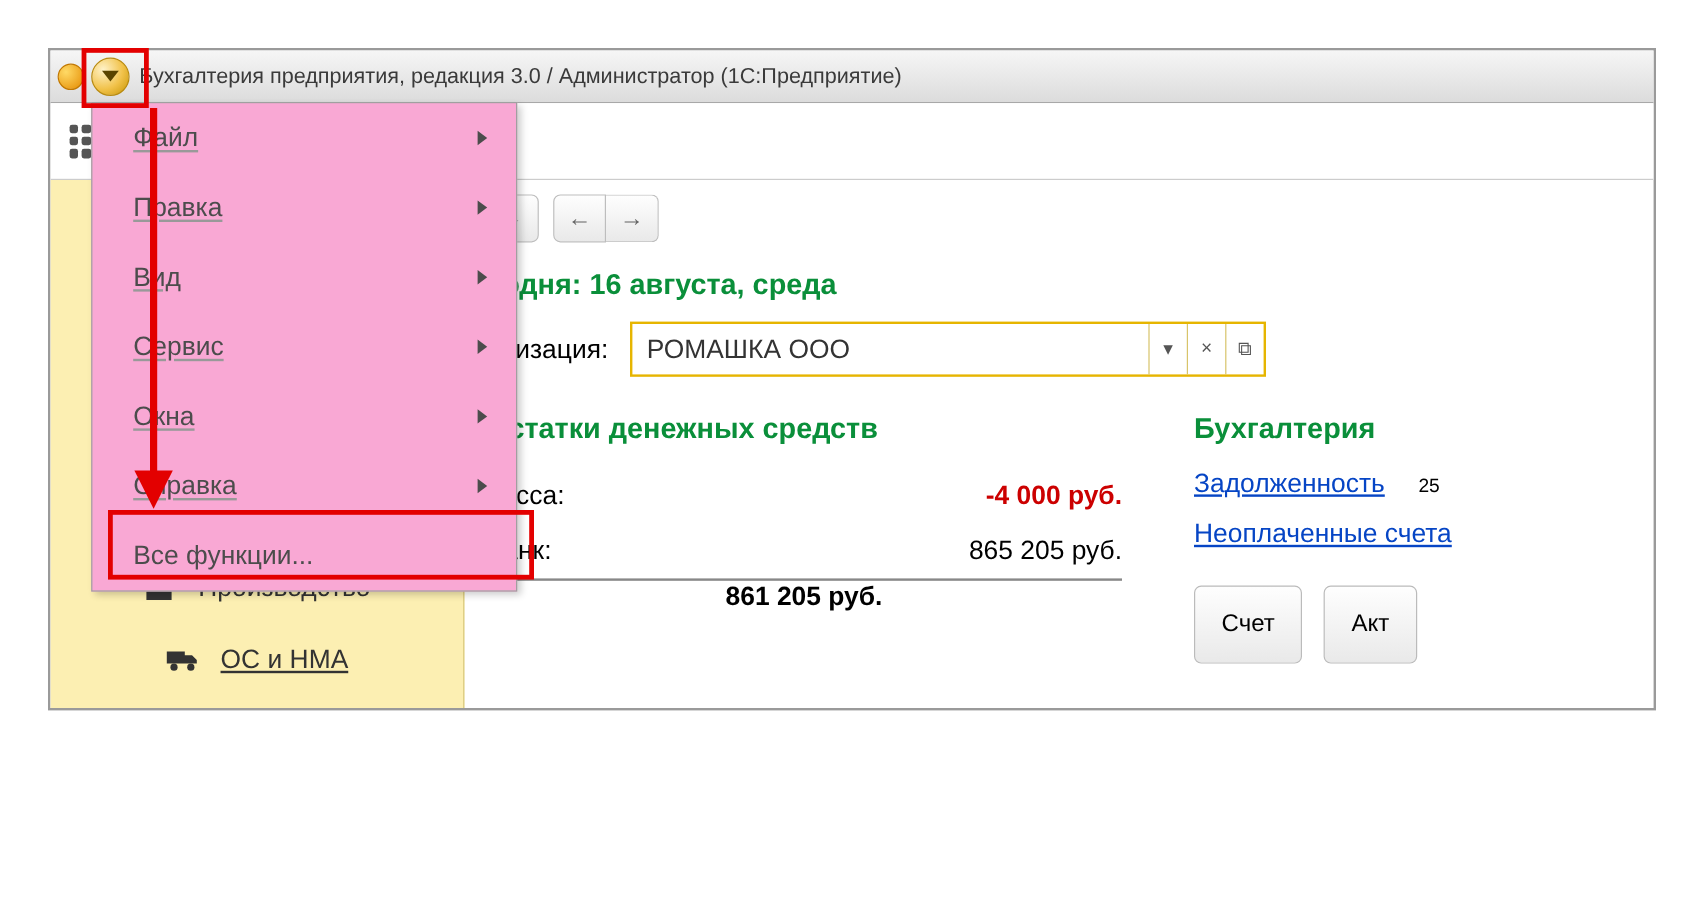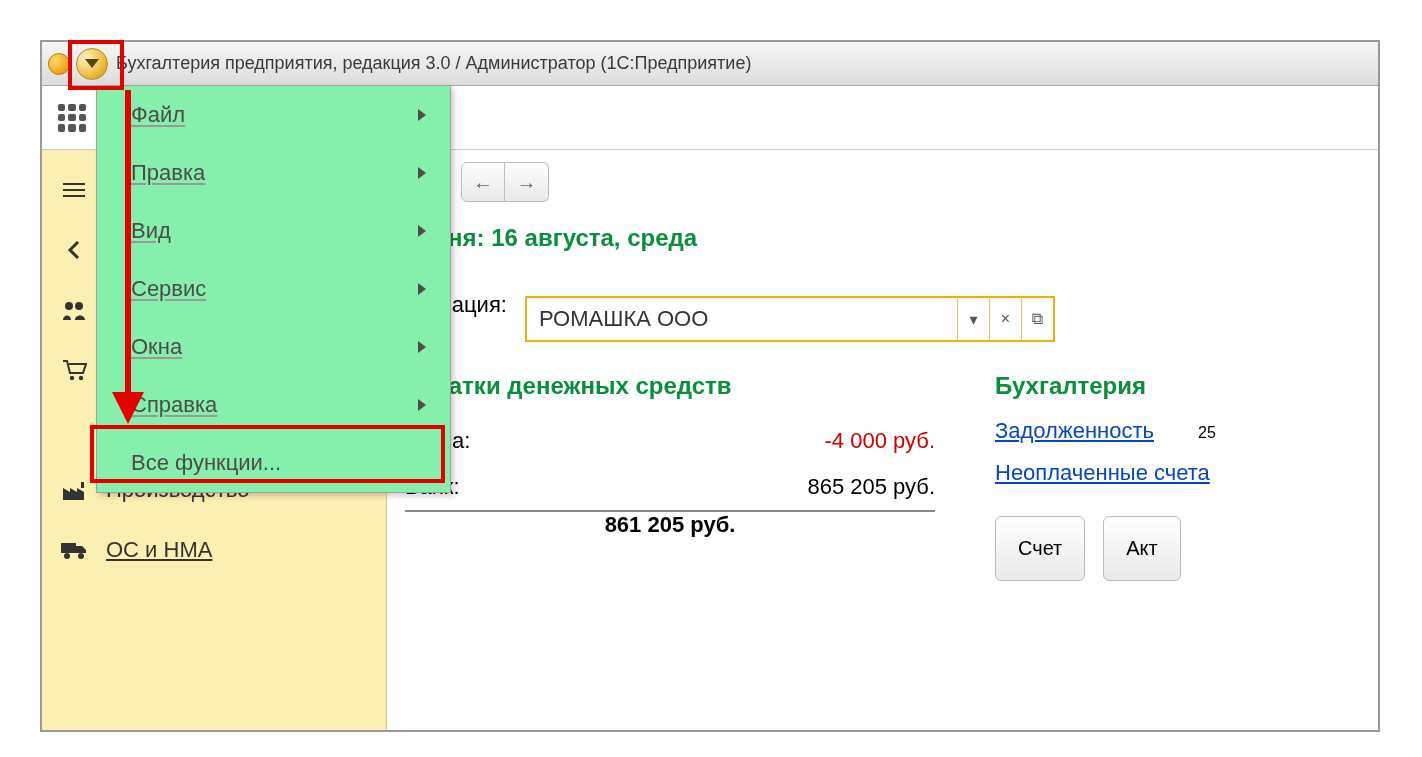--- a/index.html
+++ b/index.html
@@ -9,21 +9,21 @@
     width: 1422px;
     height: 757px;
     overflow: hidden;
     position: relative;
   }
   .window {
     position: absolute;
     left: 40px;
     top: 40px;
     width: 1340px;
-    height: 692px;
+    height: 552px;
     border: 2px solid #9a9a9a;
     background: #fff;
     overflow: hidden;
   }
   .titlebar {
     height: 44px;
     background: linear-gradient(to bottom, #f6f6f6, #dcdcdc);
     border-bottom: 1px solid #a8a8a8;
     display: flex;
     align-items: center;
@@ -57,23 +57,23 @@
   .highlight-box {
     position: absolute;
     left: 68px; top: 40px;
     width: 56px; height: 50px;
     border: 4px solid #e30000;
     pointer-events: none;
     z-index: 50;
   }
   .system-menu {
     position: absolute;
-    left: 96px; top: 85px;
+    left: 76px; top: 85px;
     width: 355px;
-    background: #86efac;
+    background: #f9a8d4;
     border: 1px solid #a0a0a0;
     box-shadow: 3px 3px 6px rgba(0,0,0,0.2);
     z-index: 40;
   }
   .system-menu .mi {
     height: 58px;
     display: flex; align-items: center; justify-content: space-between;
     padding: 0 24px 0 34px;
     font-size: 22px;
     color: #4c4c4c;
@@ -129,20 +129,21 @@
     padding-top: 10px;
   }
   .sb-item {
     display: flex; align-items: center;
     height: 60px;
     padding: 0 18px;
     font-size: 22px;
     color: #333;
     cursor: pointer;
     gap: 18px;
+    justify-content: center;
   }
   .sb-item .ic { width: 28px; height: 24px; display:flex;align-items:center;justify-content:center; }
   .sb-item.und .txt { text-decoration: underline; }
   .ic-lines::before { content: ""; display:block; width:22px; height:2px; background:#333; box-shadow: 0 -6px 0 #333, 0 6px 0 #333; }
   .ic-grid { display:grid; grid-template-columns:1fr 1fr; grid-template-rows:1fr 1fr; gap:3px; }
   .ic-grid span { background:#333; }
   .main {
     flex: 1;
     padding: 12px 18px 0 18px;
     overflow: hidden;
@@ -171,39 +172,38 @@
     color: #0a8f3a; font-weight: bold;
     font-size: 24px;
     margin: 22px 0 16px 2px;
   }
   .org-row { display:flex; align-items:center; gap: 18px; font-size: 22px; margin-bottom: 30px; }
   .org-select {
     display:flex; align-items:center;
     border: 2px solid #e6b500;
     height: 46px;
     width: 530px;
-    margin-top: 28px;
   }
   .org-select .val { flex:1; padding: 0 12px; color:#333; }
   .org-select .ctl {
     width: 32px; height: 100%;
     border-left: 1px solid #d8c46a;
     display:flex;align-items:center;justify-content:center;
     font-size: 16px; color:#555;
     cursor: pointer;
   }
   .panels { display:flex; gap: 60px; }
   .panel { }
   .panel-title { color:#0a8f3a; font-size: 24px; font-weight:bold; margin-bottom: 18px; }
   .cash-grid { width: 530px; }
   .cash-row { display:flex; justify-content:space-between; font-size:22px; padding: 10px 0; }
-  .cash-row.neg .v { color:#cc0000; }
+  .cash-row.neg .v { color:#cc0000;font-weight:bold; }
   .cash-total { border-top: 2px solid #888; text-align:center; font-size: 22px; font-weight: bold; }
   .buyers a { display:block; color: #0645c5; text-decoration: underline; font-size:22px; margin-bottom: 16px; cursor:pointer; }
-  .buyers-row { display:flex; gap: 44px; align-items:baseline; }
+  .buyers-row { display:flex; gap: 28px; align-items:baseline; }
   .btn-row { display:flex; gap:18px; margin-top: 30px; }
   .small-btn { border:1px solid #bbb; border-radius:6px; padding:20px 22px; font-size:20px; background:linear-gradient(#fefefe,#e9e9e9); cursor:pointer; }
   
   .ann-arrow {
     position: absolute;
     left: 100px; top: 86px;
     width: 60px; height: 340px;
     z-index: 55;
     pointer-events: none;
   }

